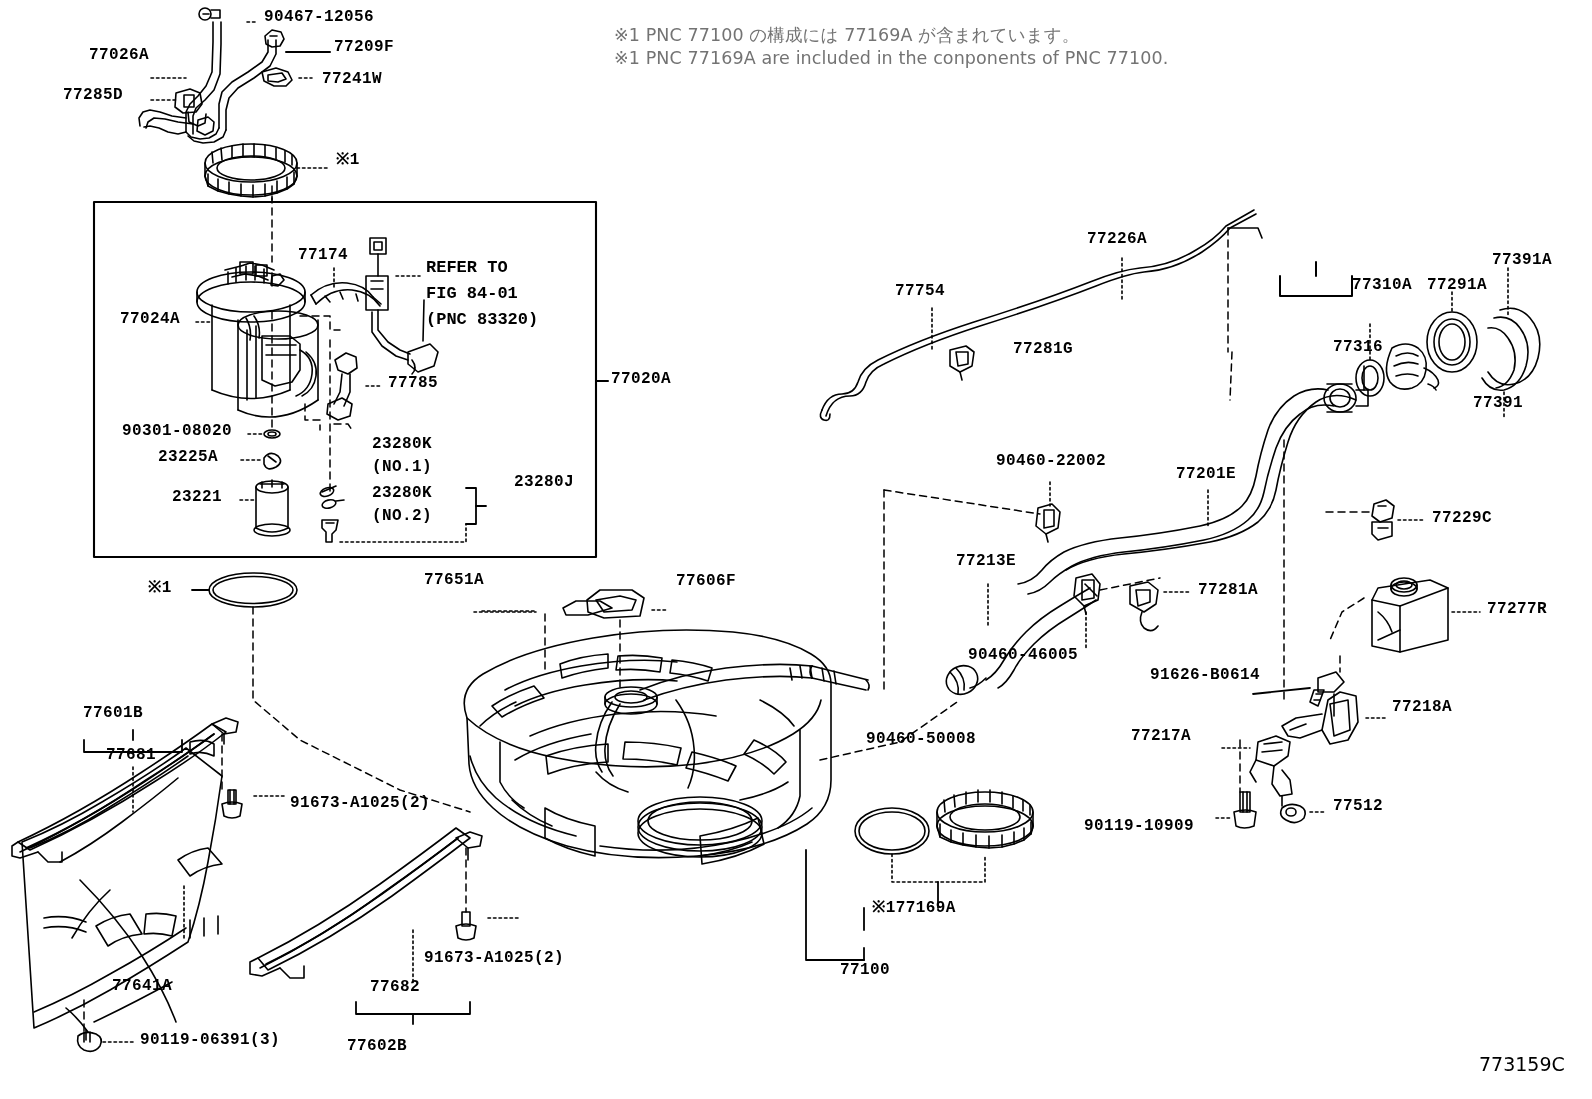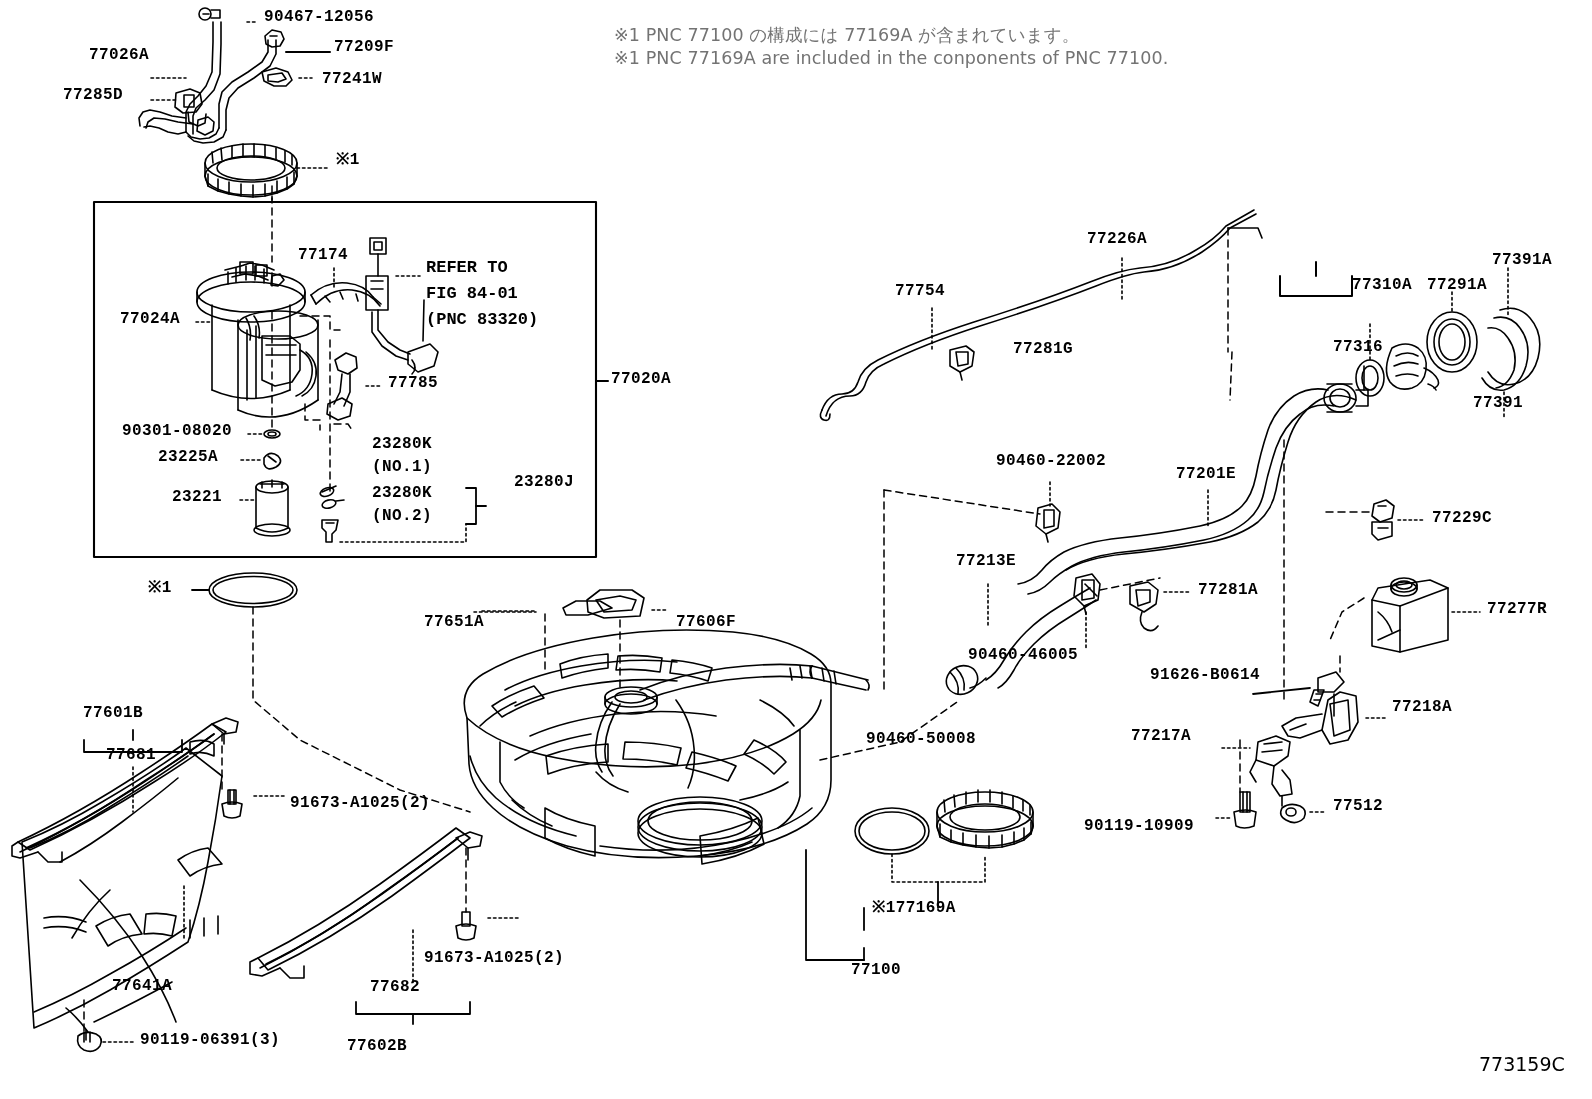--- a/index.html
+++ b/index.html
@@ -536,22 +536,22 @@
   <div class="lbl" style="left:158px;top:449px;">23225A</div>
   <div class="lbl" style="left:172px;top:489px;">23221</div>
   <div class="lbl" style="left:372px;top:436px;">23280K</div>
   <div class="lbl" style="left:372px;top:459px;">(NO.1)</div>
   <div class="lbl" style="left:372px;top:485px;">23280K</div>
   <div class="lbl" style="left:372px;top:508px;">(NO.2)</div>
   <div class="lbl" style="left:500px;top:474px;margin-left:14px;">23280J</div>
   <div class="lbl" style="left:611px;top:371px;">77020A</div>
 
   <div class="lbl" style="left:148px;top:580px;">※1</div>
-  <div class="lbl" style="left:424px;top:614px;text-align:center;">77651A</div>
-  <div class="lbl" style="left:676px;top:614px;">77606F</div>
+  <div class="lbl" style="left:424px;top:572px;text-align:center;">77651A</div>
+  <div class="lbl" style="left:676px;top:573px;">77606F</div>
 
   <div class="lbl" style="left:83px;top:705px;">77601B</div>
   <div class="lbl" style="left:106px;top:747px;">77681</div>
   <div class="lbl" style="left:290px;top:795px;">91673-A1025(2)</div>
   <div class="lbl" style="left:112px;top:978px;">77641A</div>
   <div class="lbl" style="left:140px;top:1032px;">90119-06391(3)</div>
   <div class="lbl" style="left:370px;top:979px;">77682</div>
   <div class="lbl" style="left:347px;top:1038px;">77602B</div>
   <div class="lbl" style="left:424px;top:950px;">91673-A1025(2)</div>
 
@@ -572,17 +572,17 @@
   <div class="lbl" style="left:1198px;top:582px;">77281A</div>
   <div class="lbl" style="left:1487px;top:601px;">77277R</div>
   <div class="lbl" style="left:1150px;top:667px;">91626-B0614</div>
   <div class="lbl" style="left:1392px;top:699px;text-align:right;">77218A</div>
   <div class="lbl" style="left:1131px;top:728px;">77217A</div>
   <div class="lbl" style="left:1333px;top:798px;">77512</div>
   <div class="lbl" style="left:1084px;top:818px;">90119-10909</div>
 
   <div class="lbl" style="left:866px;top:731px;">90460-50008</div>
   <div class="lbl" style="left:872px;top:900px;">※177169A</div>
-  <div class="lbl" style="left:840px;top:962px;margin-left:11px;">77100</div>
+  <div class="lbl" style="left:840px;top:962px;">77100</div>
 
   <div class="diagid" style="left:1479px;top:1053px;">773159C</div>
 
 </div>
 
 </body></html>

